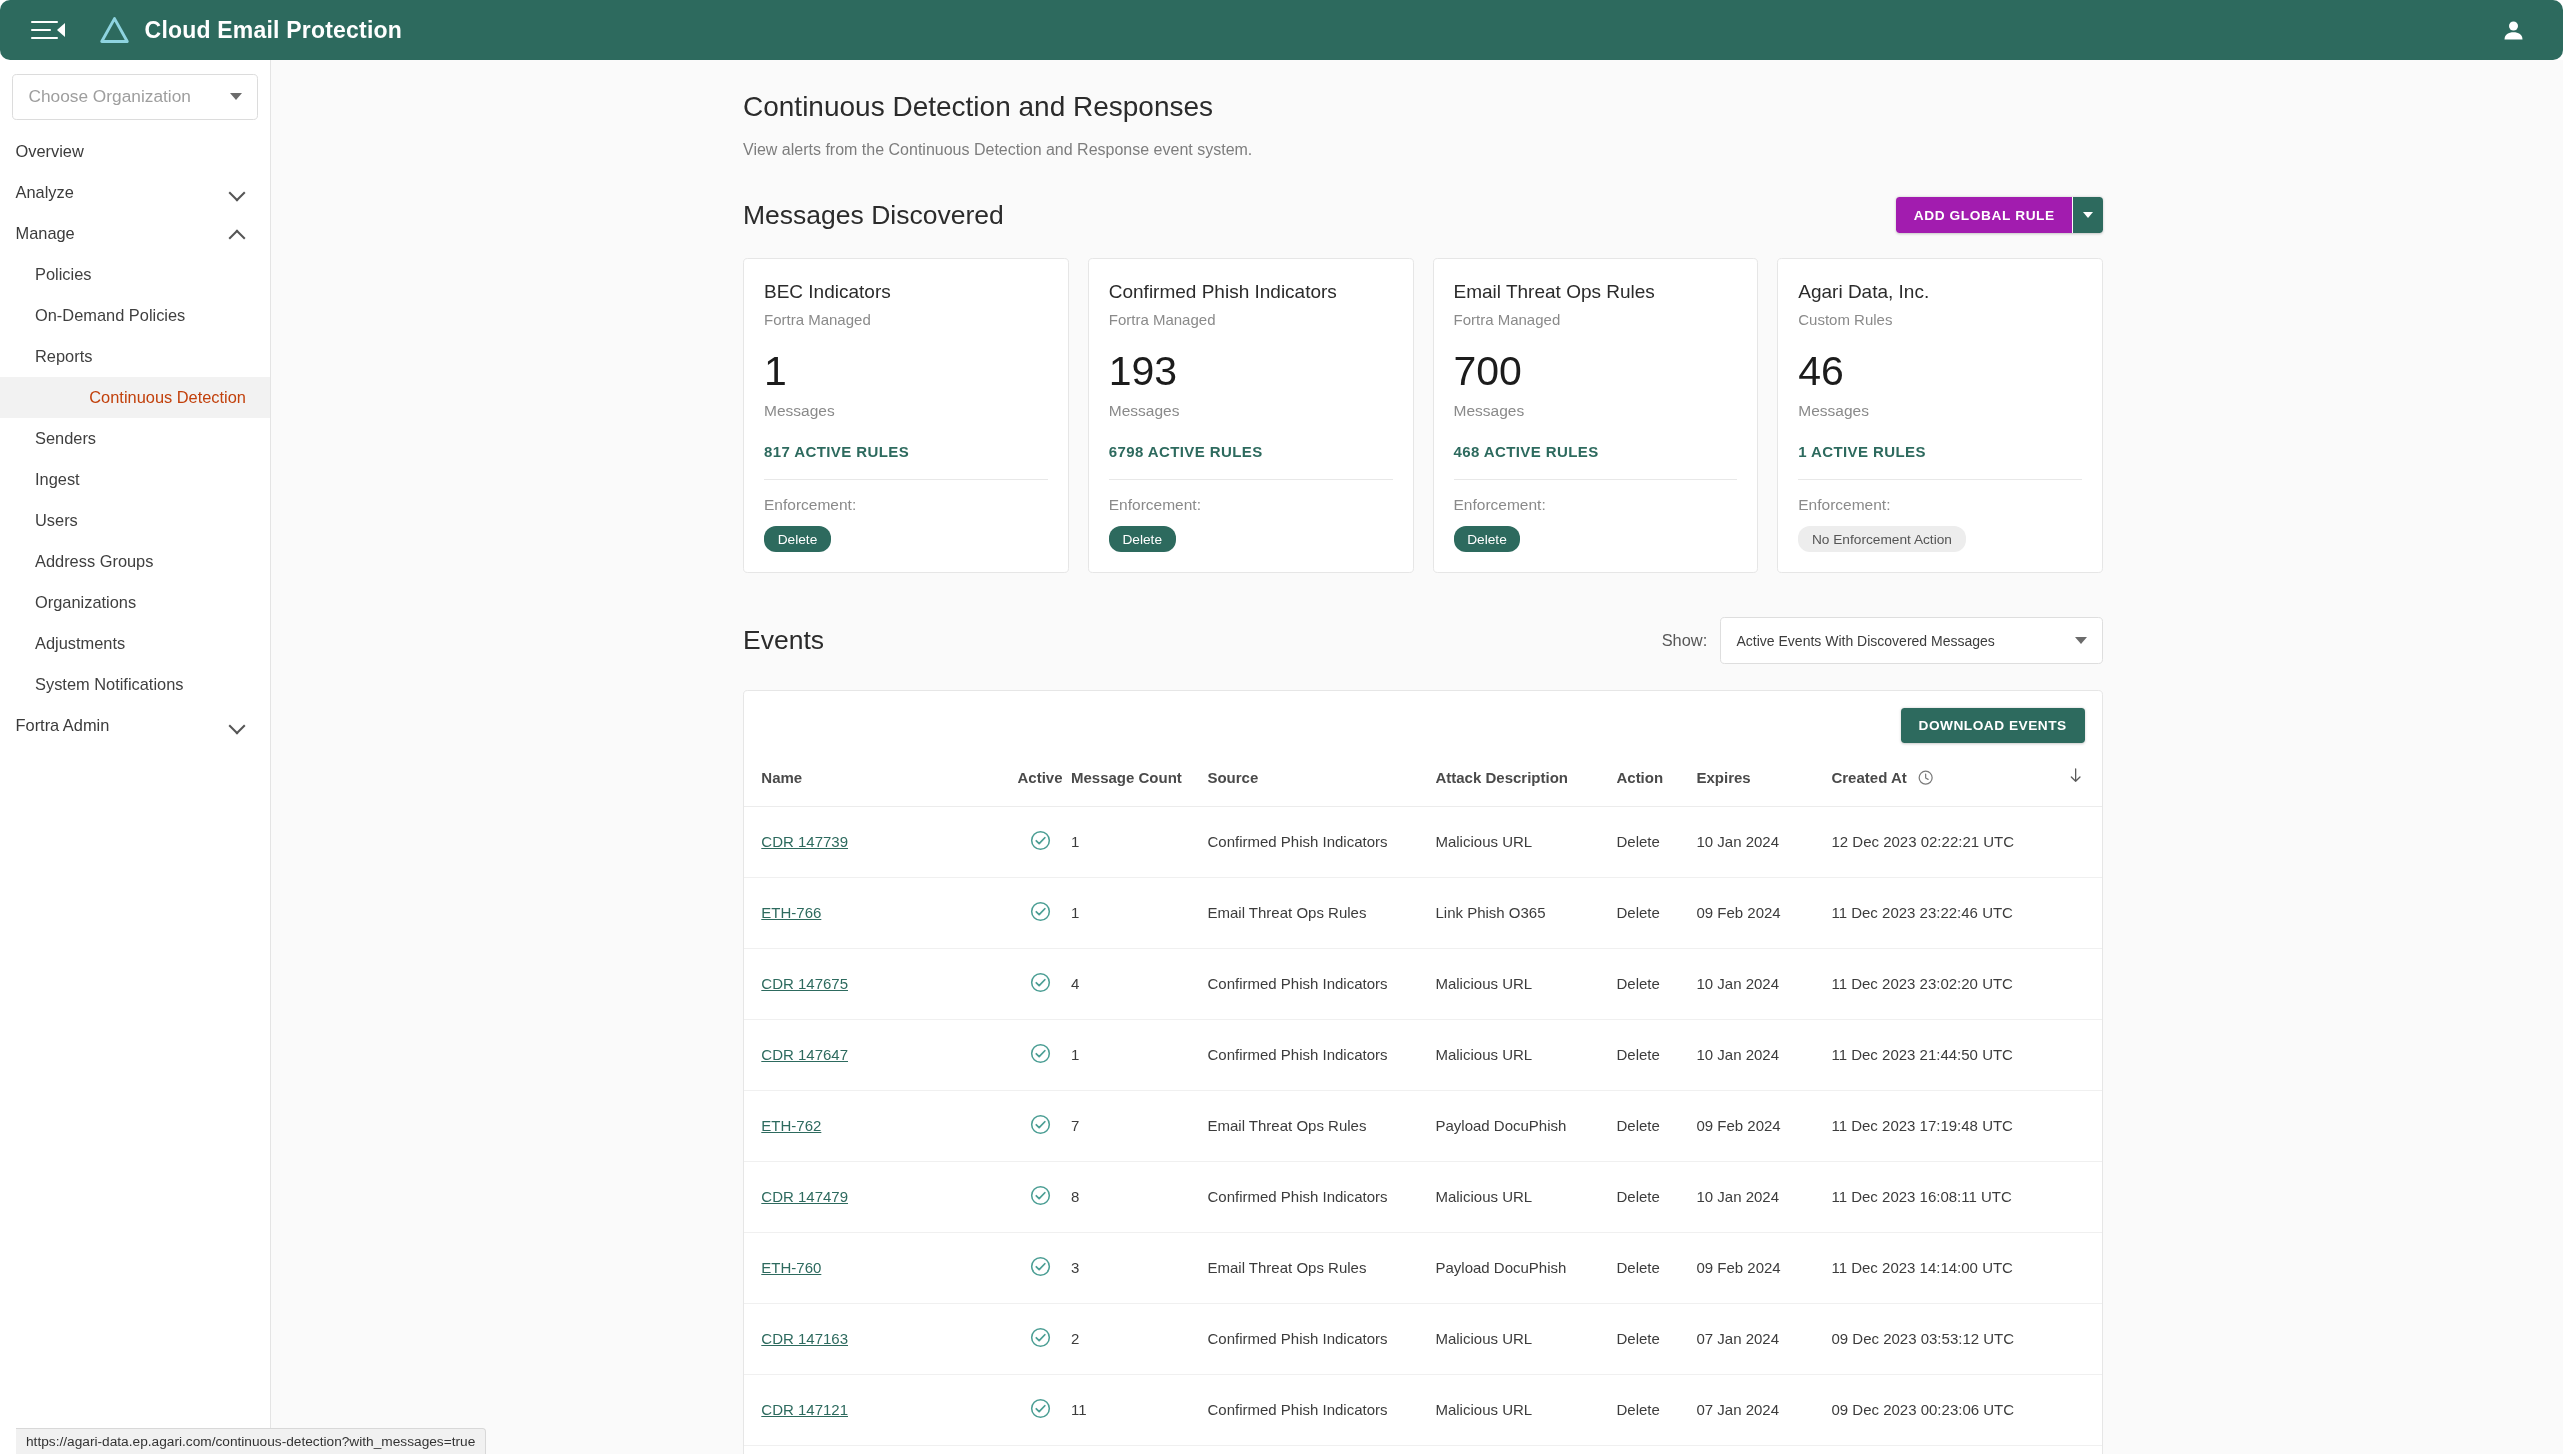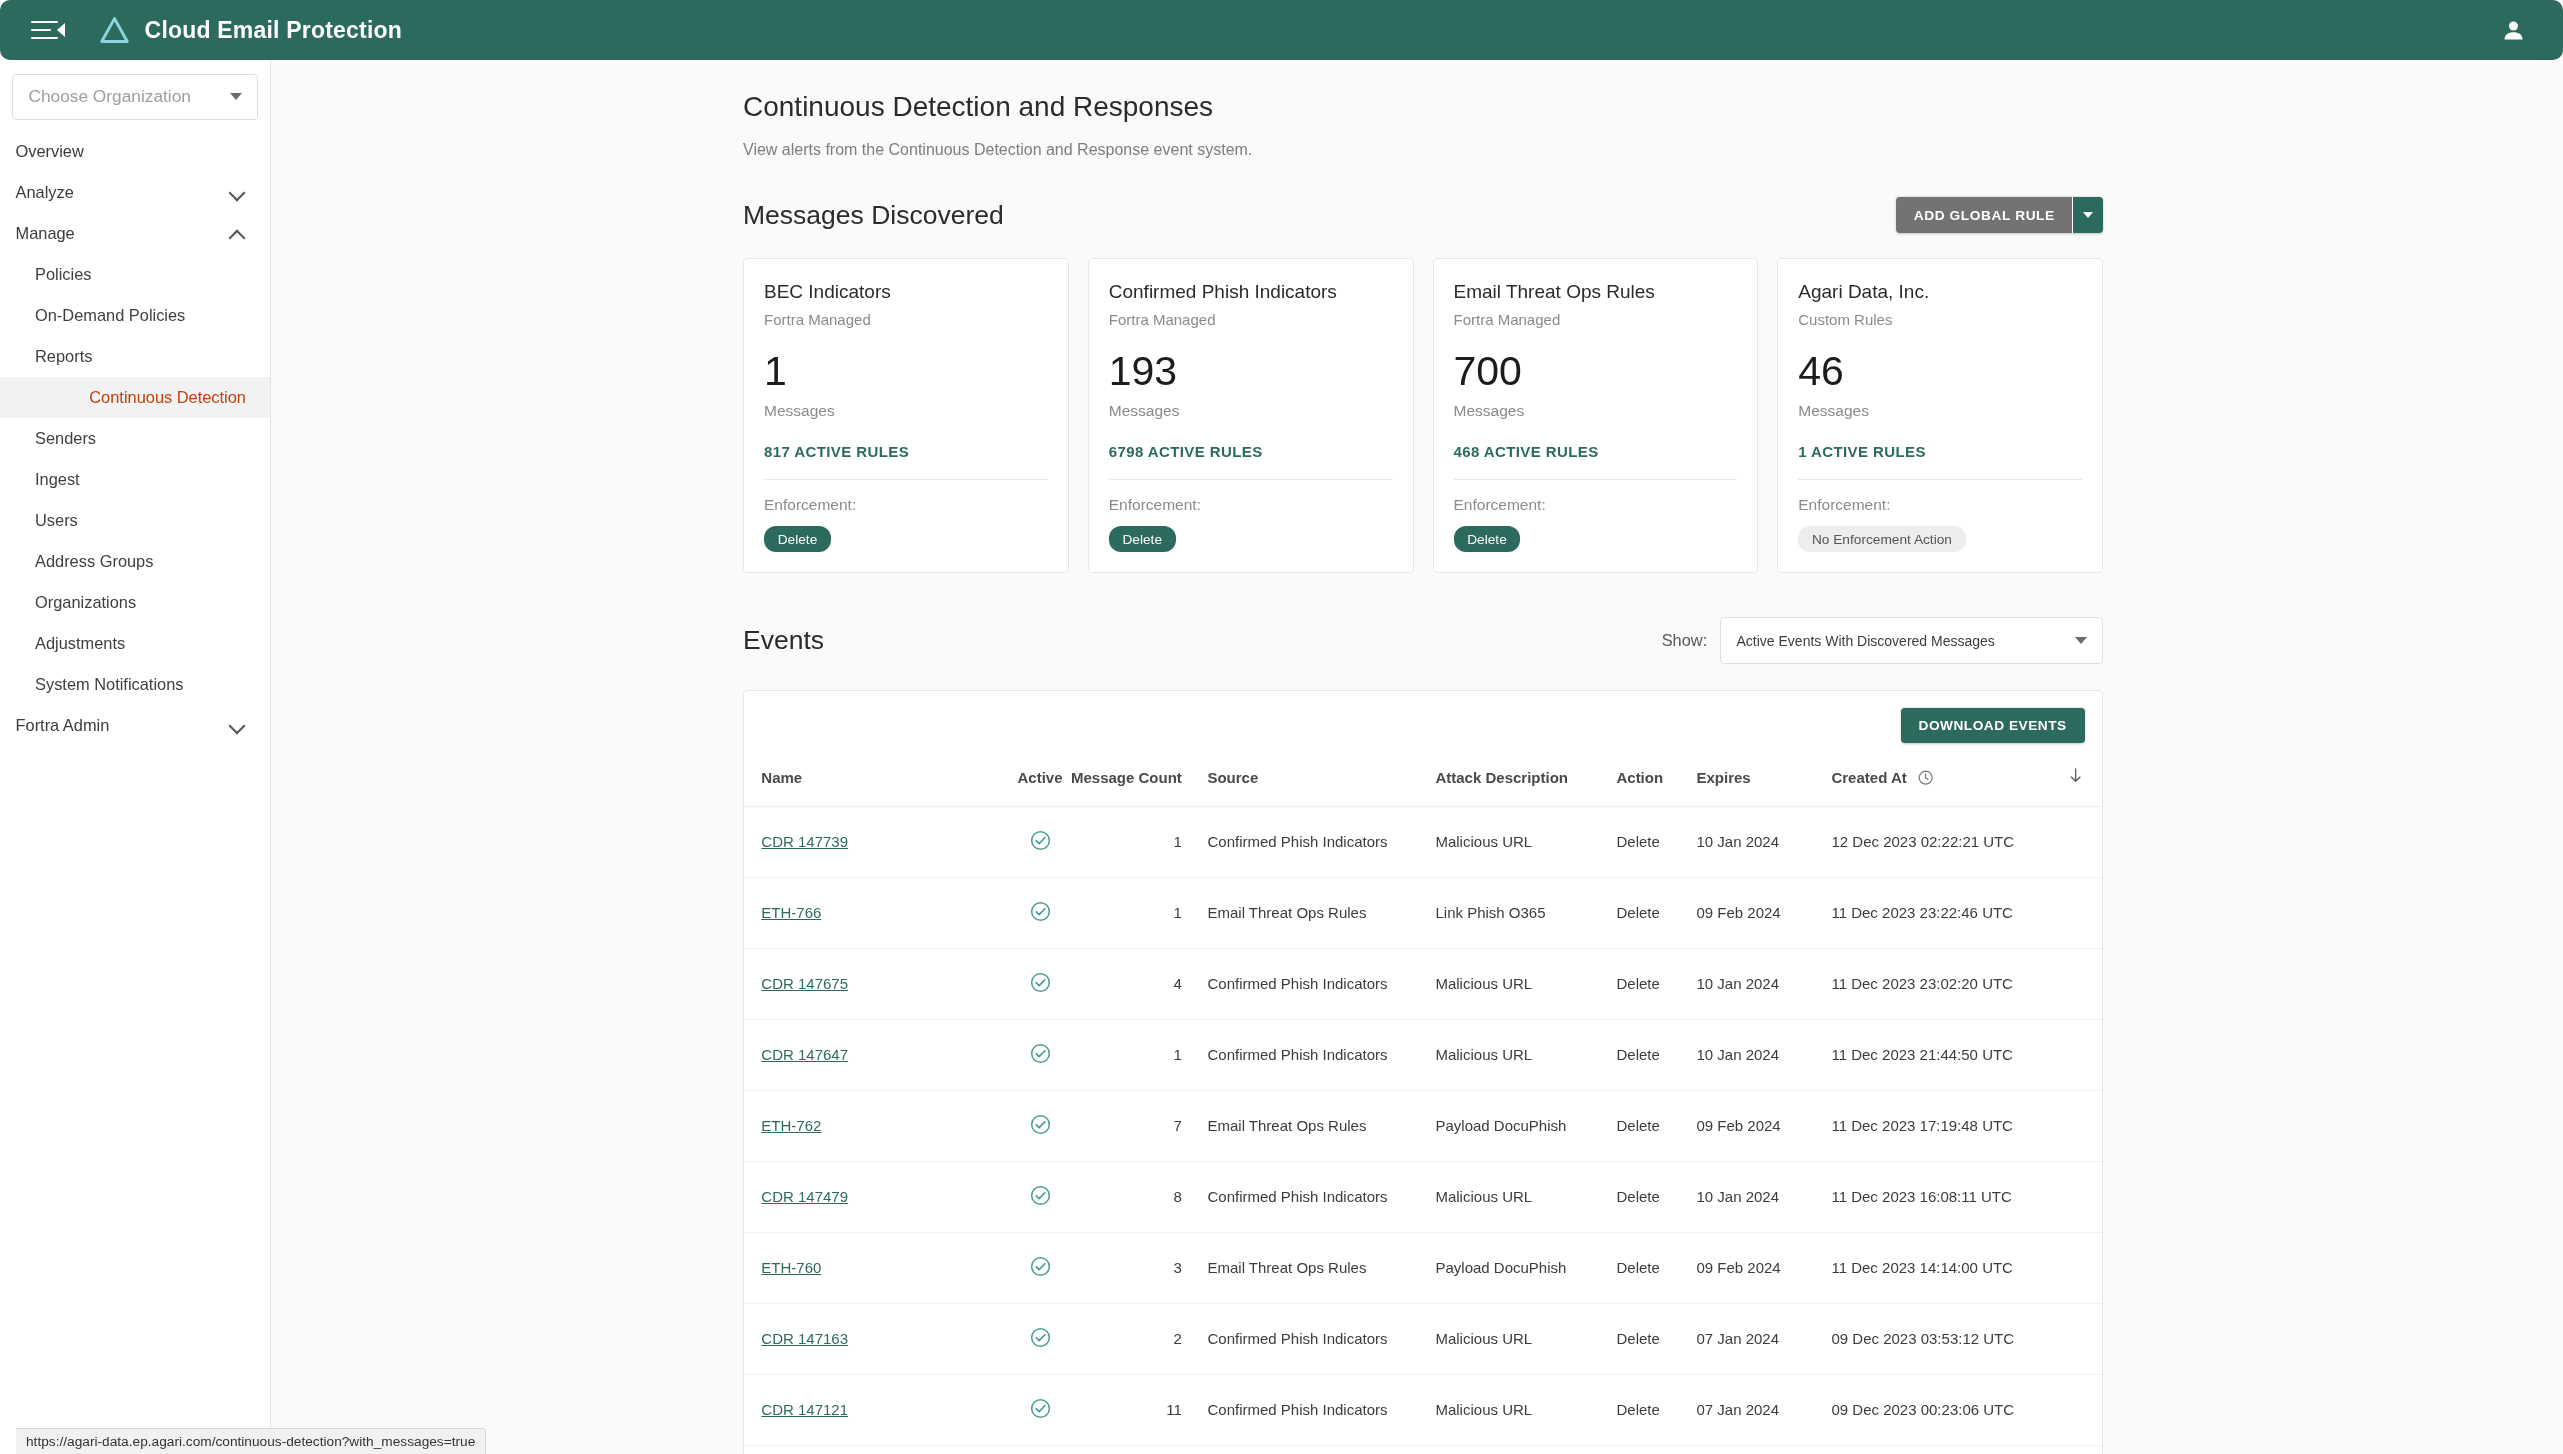--- a/index.html
+++ b/index.html
@@ -119,21 +119,21 @@
     margin-top: 38px;
   }
   .section-title { font-size: 26.5px; color: #2b2b2b; }
 
   .btn-split {
     display: flex; height: 36px; border-radius: 3.7px; overflow: hidden;
     box-shadow: 0 0.9px 2.7px rgba(0,0,0,.22);
     cursor: pointer;
   }
   .btn-split .main-part {
-    background: #737373; color: #ffffff;
+    background: #a21caf; color: #ffffff;
     font-size: 13.7px; font-weight: bold; letter-spacing: 0.6px;
     display: flex; align-items: center; padding: 0 17.3px;
   }
   .btn-split .divider { width: 0.9px; background: rgba(255,255,255,.35); }
   .btn-split .arrow-part {
     background: #2d6a5e; display: flex; align-items: center;
     justify-content: center; width: 30px;
   }
   .btn-split .arrow-part .c {
     width: 0; height: 0;
@@ -210,21 +210,21 @@
     white-space: nowrap;
   }
   tbody td {
     font-size: 15px; color: #3c3c3c;
     padding: 22px 0; border-bottom: 0.9px solid #f0f0f0;
     white-space: nowrap;
   }
   tbody tr:last-child td { border-bottom: 0.9px solid #ececec; }
   .c-name  { width: 265px; padding-left: 17.3px !important; }
   .c-active{ width: 62px; text-align: center !important; }
-  .c-count { width: 120px; text-align: right; padding-right: 25.6px !important; }
+  .c-count { width: 120px; text-align: left; padding-right: 25.6px !important; }
   .c-source{ width: 228px; }
   .c-attack{ width: 181px; }
   .c-action{ width: 80px; }
   .c-expires{ width: 135px; }
   .c-created{ width: auto; }
 
   .evt-link {
     color: #2d6a5e; text-decoration: underline;
     cursor: pointer; font-size: 15px;
   }

